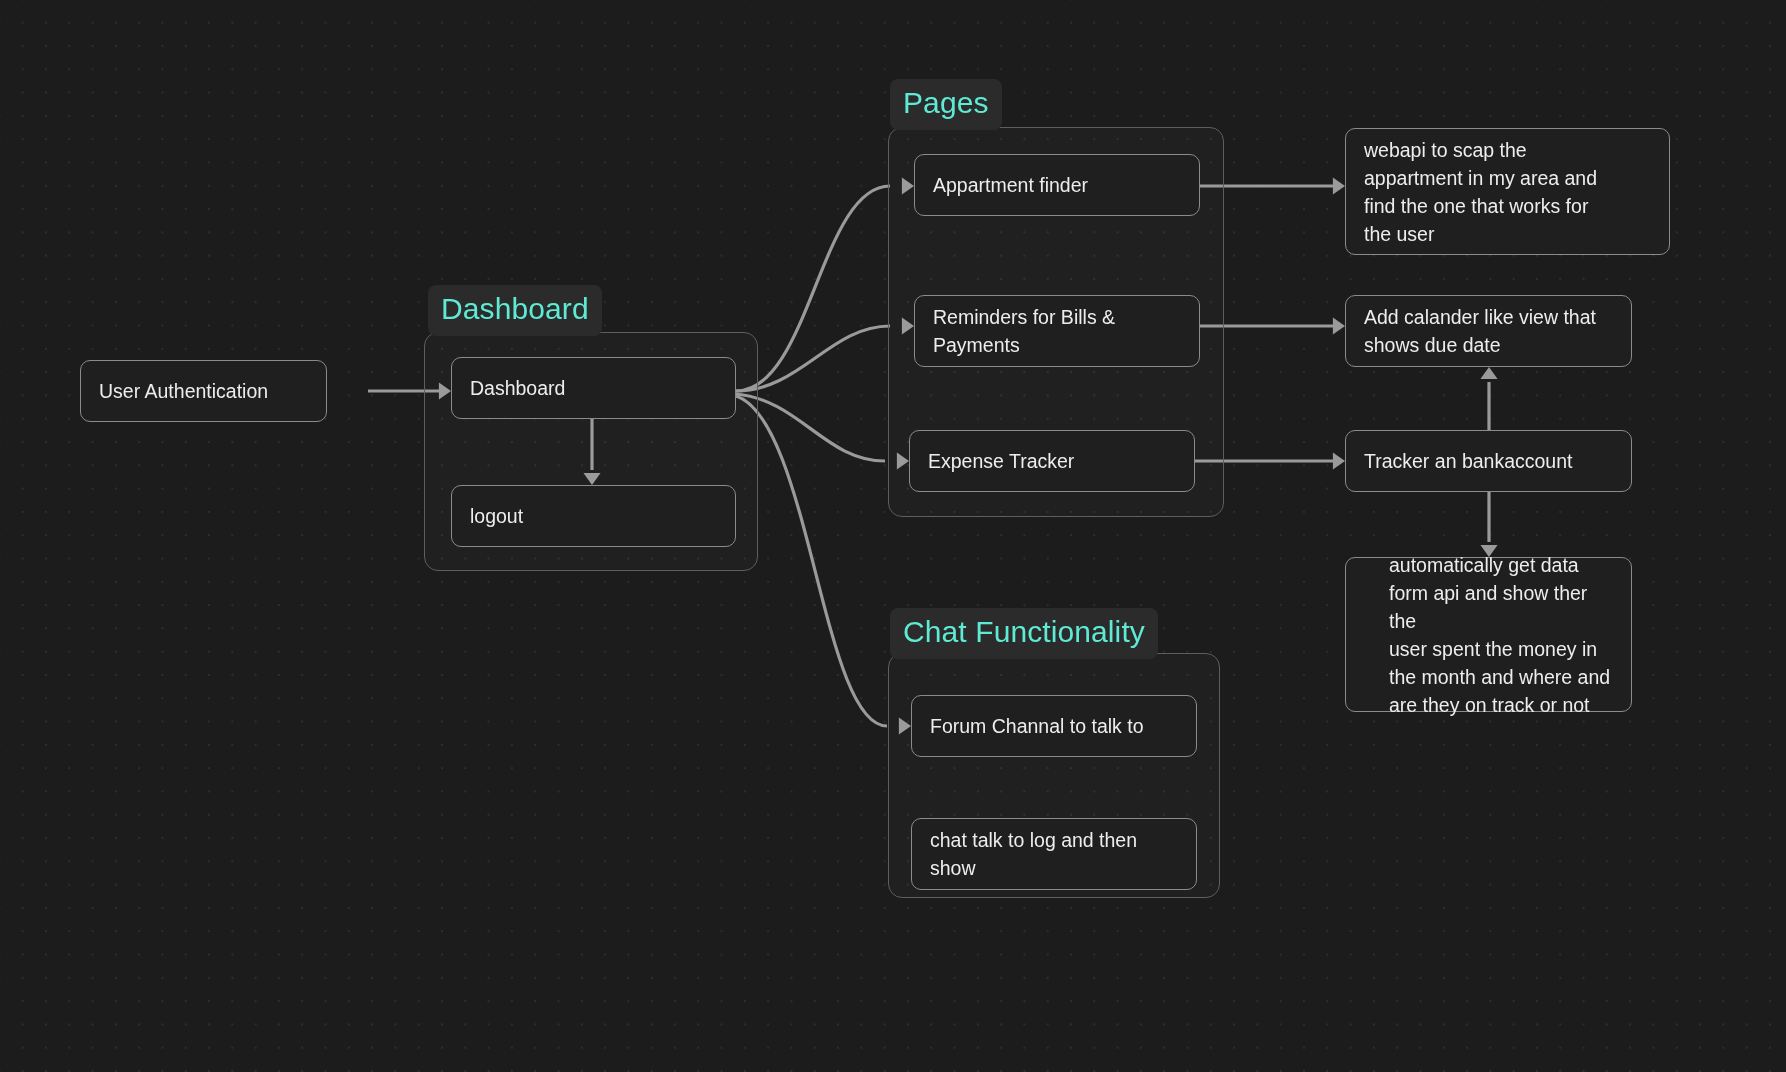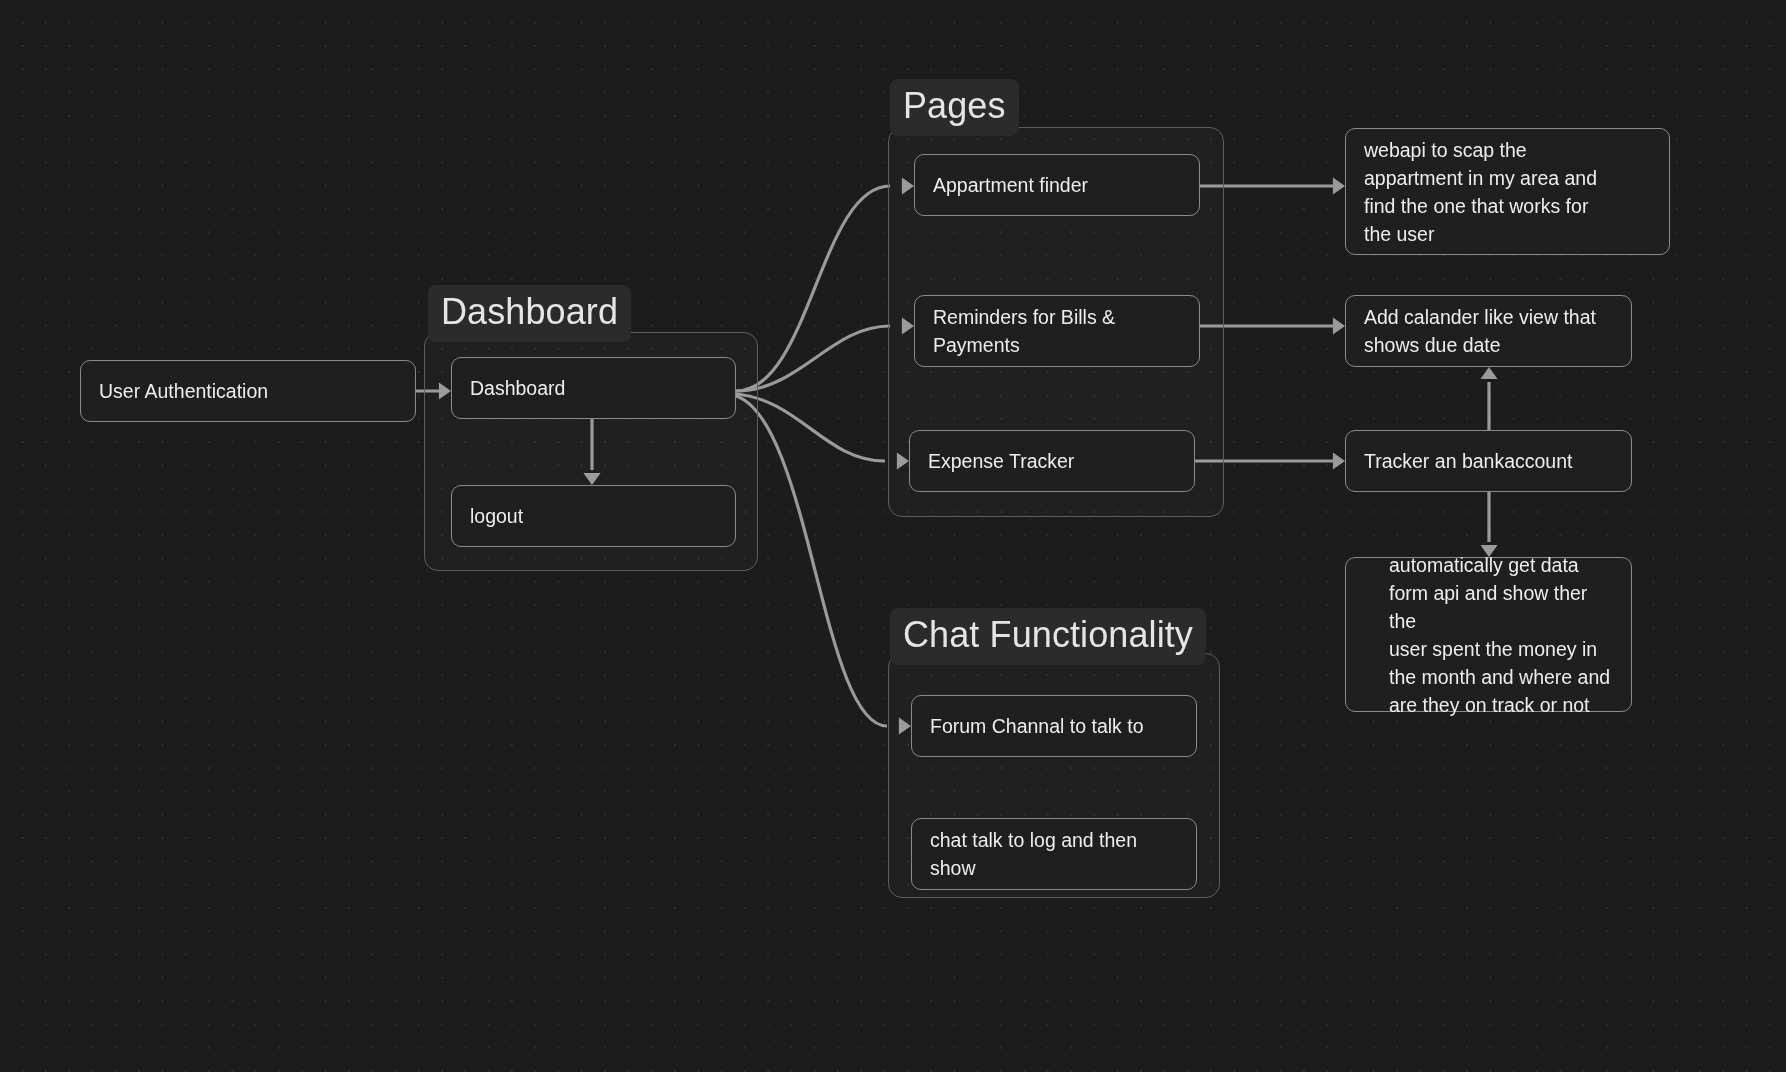--- a/index.html
+++ b/index.html
@@ -29,22 +29,22 @@
     position: absolute;
     box-sizing: border-box;
     border: 1.5px solid #5e5e5e;
     border-radius: 14px;
     background: rgba(255,255,255,0.018);
   }
   .group-label {
     position: absolute;
     box-sizing: border-box;
     background: #2b2b2b;
-    color: #e5e5e5;
-    font-size: 36px;
+    color: #5eead4;
+    font-size: 30px;
     line-height: 1;
     padding: 9px 13px 12px 13px;
     border-radius: 8px;
     letter-spacing: 0.1px;
     white-space: nowrap;
   }
   .node {
     position: absolute;
     box-sizing: border-box;
     border: 1.5px solid #8b8b8b;
@@ -94,21 +94,21 @@
     </svg>
   <div id="groups-layer">
       <div class="group-box" style="left: 424px; top: 332px; width: 334px; height: 239px;"></div>
       <div class="group-label" style="left: 428px; top: 285px;">Dashboard</div>
       <div class="group-box" style="left: 888px; top: 127px; width: 336px; height: 390px;"></div>
       <div class="group-label" style="left: 890px; top: 79px;">Pages</div>
       <div class="group-box" style="left: 888px; top: 653px; width: 332px; height: 245px;"></div>
       <div class="group-label" style="left: 890px; top: 608px;">Chat Functionality</div>
     </div>
   <div id="nodes-layer">
-      <div class="node" style="left: 80px; top: 360px; width: 336px; height: 62px;">
+      <div class="node" style="left: 80px; top: 360px; width: 247px; height: 62px;">
         <div>
           <span>User Authentication</span>
         </div>
       </div>
       <div class="node" style="left: 451px; top: 357px; width: 285px; height: 62px;">
         <div>
           <span>Dashboard</span>
         </div>
       </div>
       <div class="node" style="left: 451px; top: 485px; width: 285px; height: 62px;">

